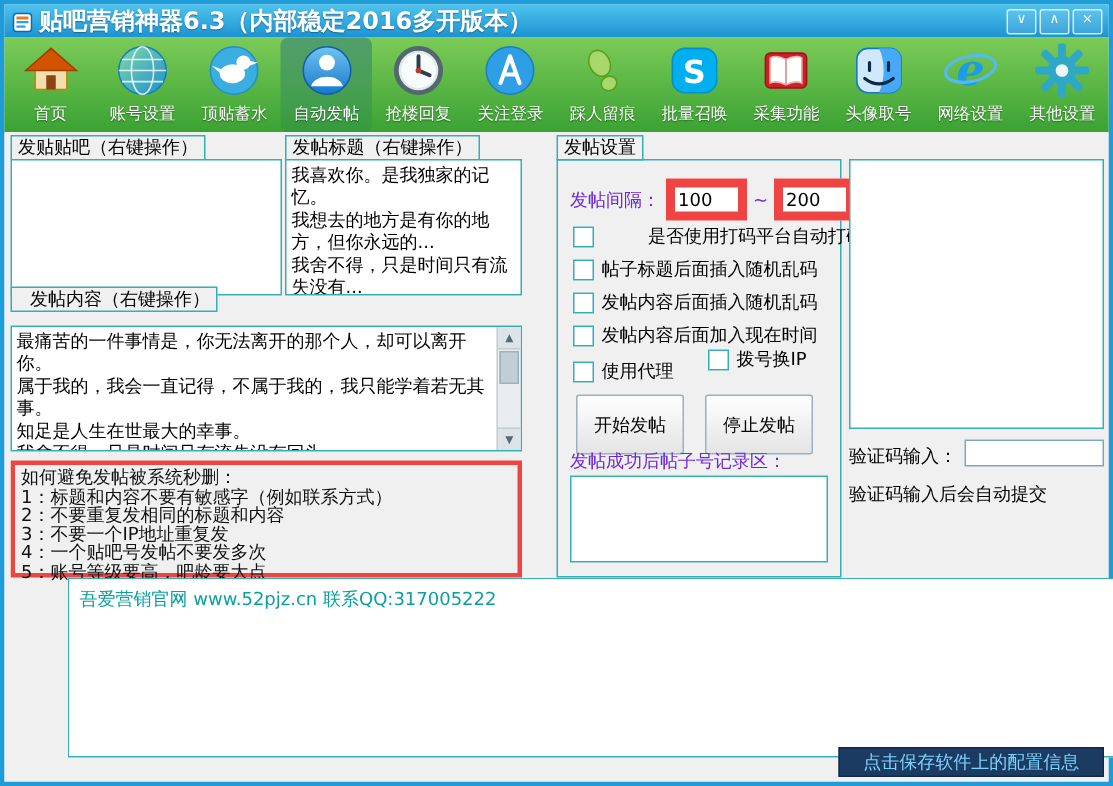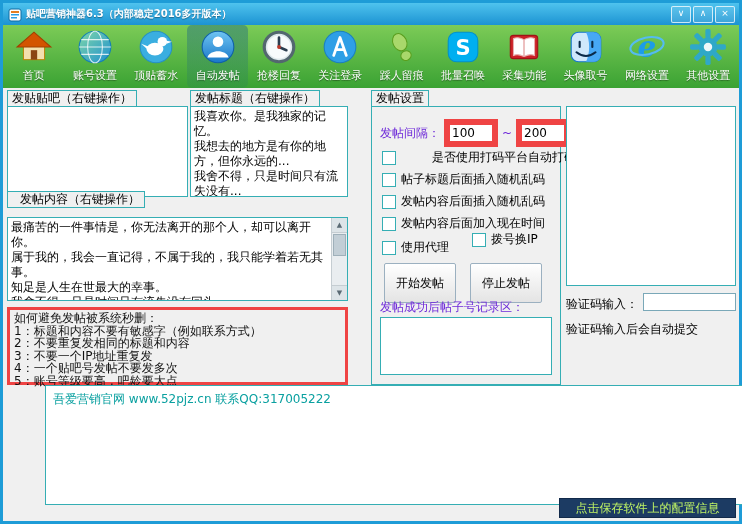--- a/index.html
+++ b/index.html
@@ -1,21 +1,21 @@
 <!DOCTYPE html>
 <html><head>
 <meta charset="utf-8">
 <style>
   html,body{margin:0;padding:0;}
   body{width:742px;height:524px;position:relative;font-family:"DejaVu Sans",sans-serif;background:#d6d6d6;overflow:hidden;}
   .window{position:absolute;left:0;top:0;width:742px;height:524px;box-sizing:border-box;border:3px solid #1e9cd7;background:#f0f0f0;}
   
   .titlebar{position:absolute;left:0;top:0;right:0;height:22px;background:linear-gradient(#4fc3ee,#1c93d2);display:flex;align-items:center;color:#fff;}
   .title-icon{width:14px;height:14px;margin:0 4px 0 5px;flex:0 0 auto;}
-  .title-text{font-size:10px;font-weight:bold;text-shadow:0 1px 1px rgba(0,0,0,.35);white-space:nowrap;}
+  .title-text{font-size:16px;font-weight:bold;text-shadow:0 1px 1px rgba(0,0,0,.35);white-space:nowrap;}
   .win-btns{margin-left:auto;display:flex;gap:2px;padding-right:4px;}
   .win-btn{width:18px;height:15px;border:1px solid rgba(255,255,255,.75);border-radius:2px;color:#fff;font-size:9px;line-height:13px;text-align:center;background:rgba(255,255,255,.12);cursor:pointer;}
   
   .toolbar{position:absolute;left:0;right:0;top:22px;height:63px;background:linear-gradient(#7ccb57,#3aa233);border-bottom:1px solid #2e8f2a;display:flex;}
   .tb-item{flex:1 1 0;display:flex;flex-direction:column;align-items:center;justify-content:flex-start;padding-top:3px;cursor:pointer;}
   .tb-item.active{background:linear-gradient(rgba(12,84,140,.38),rgba(12,84,140,.10));border-radius:5px;}
   .tb-icon{width:38px;height:38px;display:block;}
   .tb-icon svg{width:38px;height:38px;display:block;}
   .tb-label{font-size:11px;color:#fff;margin-top:2px;text-shadow:0 1px 1px rgba(0,0,0,.45);white-space:nowrap;}
   
@@ -35,21 +35,21 @@
   
   .row-label{font-size:12px;color:#6d28d9;white-space:nowrap;}
   .num-input{width:38px;height:16px;border:6px solid #ef4444;font-size:12px;font-family:"DejaVu Sans",sans-serif;padding:0 2px;background:#fff;}
   .cb{position:absolute;display:flex;align-items:center;gap:5px;font-size:12px;color:#000;cursor:pointer;white-space:nowrap;}
   .cb .sq{width:12px;height:12px;background:#fff;border:1px solid #35aeb4;flex:0 0 auto;}
   .btn{position:absolute;width:72px;height:40px;border:1px solid #9bb0c0;border-radius:2px;background:linear-gradient(#ffffff,#e4e4e4);font-size:12px;font-family:"DejaVu Sans",sans-serif;color:#000;cursor:pointer;}
   .text-input{height:18px;border:1px solid #7aa8b8;background:#fff;font-size:12px;font-family:"DejaVu Sans",sans-serif;padding:0 2px;box-sizing:border-box;}
   .plain{position:absolute;font-size:12px;color:#000;white-space:nowrap;}
   
   .footer-link{color:#0aa0a0;font-size:12px;padding:5px 7px;white-space:nowrap;cursor:pointer;}
-  .save-btn{position:absolute;background:#1c3b63;border:1px solid #122a4a;color:#bef264;font-size:12px;font-family:"DejaVu Sans",sans-serif;cursor:pointer;}
+  .save-btn{position:absolute;background:#1c3b63;border:1px solid #122a4a;color:#7dd3fc;font-size:12px;font-family:"DejaVu Sans",sans-serif;cursor:pointer;}
 </style>
 </head>
 <body>
 
 <div class="window">
 
   <div class="titlebar">
     <span class="title-icon">
       <svg viewBox="0 0 14 14">
           <rect x="1" y="1" width="12" height="12" rx="2" fill="#fff" stroke="#0e6ca3"></rect>

